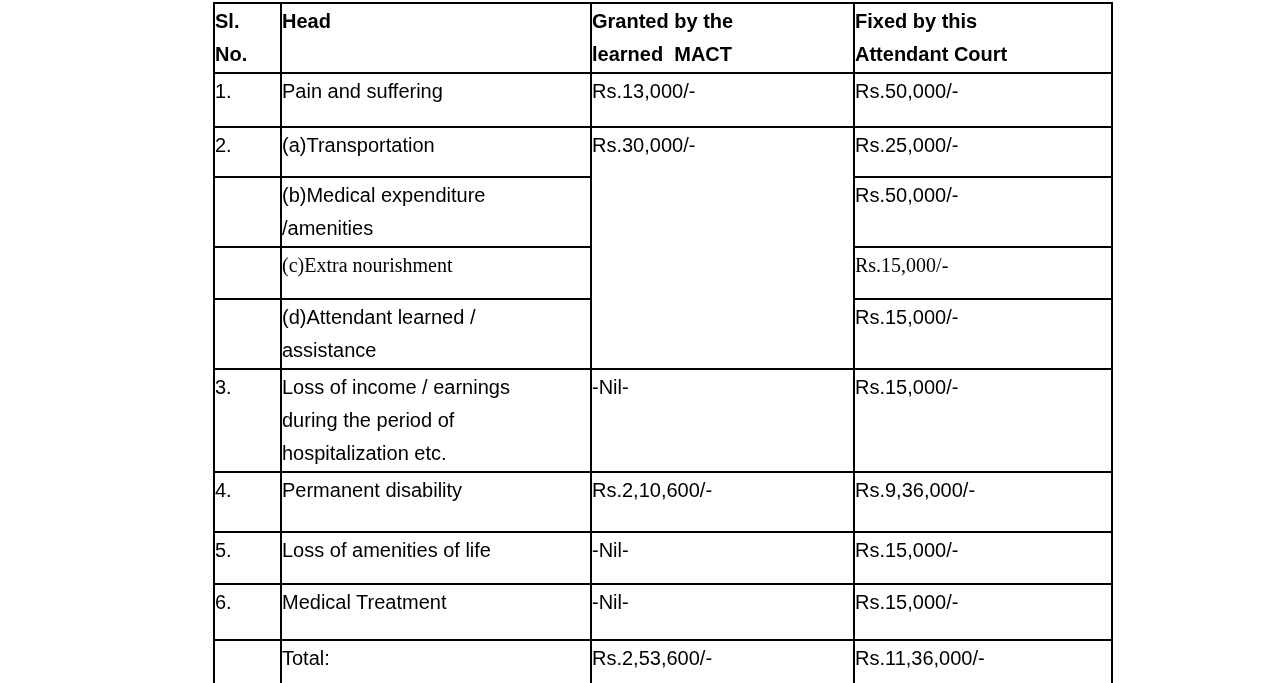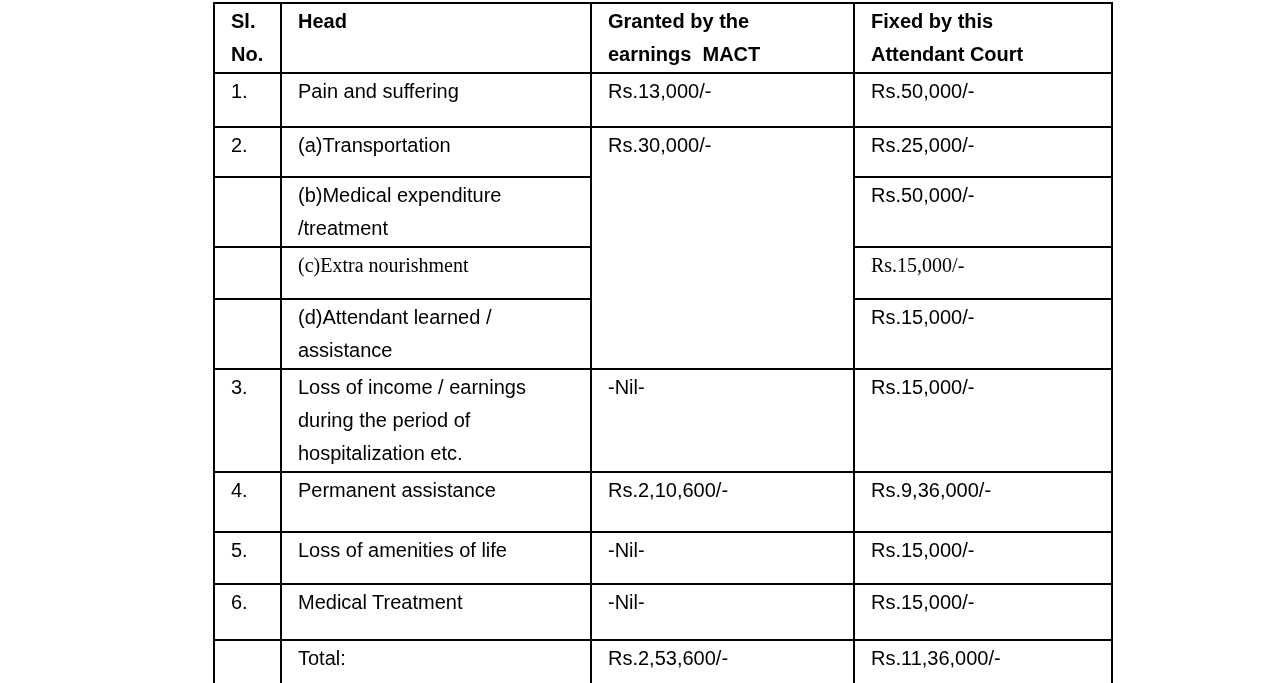--- a/index.html
+++ b/index.html
@@ -18,21 +18,21 @@
     top: 2px;
     width: 898px;
     border-collapse: collapse;
     table-layout: fixed;
   }
   .comp-table td, .comp-table th {
     border: 2px solid #000000;
     font-size: 20px;
     line-height: 33px;
     vertical-align: top;
-    padding: 1px 16px;
+    padding: 1px 0;
     white-space: pre-wrap;
     overflow: hidden;
     font-weight: normal;
     text-align: left;
   }
   .comp-table th { font-weight: bold; }
   
   col.c-sl { width: 67px; }
   col.c-head { width: 310px; }
   col.c-granted { width: 263px; }
@@ -72,21 +72,21 @@
       <col class="c-granted">
       <col class="c-fixed">
     </colgroup>
 
     <tbody>
         <tr class="h-header">
       <th class="th-sl">Sl.
 No.</th>
       <th class="th-head">Head</th>
       <th class="th-center">Granted by the
-earnings  MACT</th>
+learned  MACT</th>
       <th class="th-center">Fixed by this
 Attendant Court</th>
     </tr>
 
     <tr class="h-r1">
       <td class="sl-cell">1.</td>
       <td class="head-cell">Pain and suffering</td>
       <td class="amt">Rs.13,000/-</td>
       <td class="amt-bold">Rs.50,000/-</td>
     </tr>
@@ -94,21 +94,21 @@
     <tr class="h-r2a">
       <td class="sl-cell">2.</td>
       <td class="head-cell">(a)Transportation</td>
       <td class="merged-amt" rowspan="4">Rs.30,000/-</td>
       <td class="amt-bold">Rs.25,000/-</td>
     </tr>
 
     <tr class="h-r2b">
       <td class="sl-cell"></td>
       <td class="head-cell">(b)Medical expenditure
-/treatment</td>
+/amenities</td>
       <td class="amt-bold">Rs.50,000/-</td>
     </tr>
 
     <tr class="h-r2c">
       <td class="sl-cell"></td>
       <td class="head-cell">(c)Extra nourishment</td>
       <td class="amt-bold">Rs.15,000/-</td>
     </tr>
 
     <tr class="h-r2d">
@@ -122,21 +122,21 @@
       <td class="sl-cell">3.</td>
       <td class="head-cell">Loss of income / earnings
 during the period of
 hospitalization etc.</td>
       <td class="nil">-Nil-</td>
       <td class="amt-bold">Rs.15,000/-</td>
     </tr>
 
     <tr class="h-r4">
       <td class="sl-cell">4.</td>
-      <td class="head-cell">Permanent assistance</td>
+      <td class="head-cell">Permanent disability</td>
       <td class="amt">Rs.2,10,600/-</td>
       <td class="amt-bold">Rs.9,36,000/-</td>
     </tr>
 
     <tr class="h-r5">
       <td class="sl-cell">5.</td>
       <td class="head-cell">Loss of amenities of life</td>
       <td class="nil">-Nil-</td>
       <td class="amt-bold">Rs.15,000/-</td>
     </tr>

